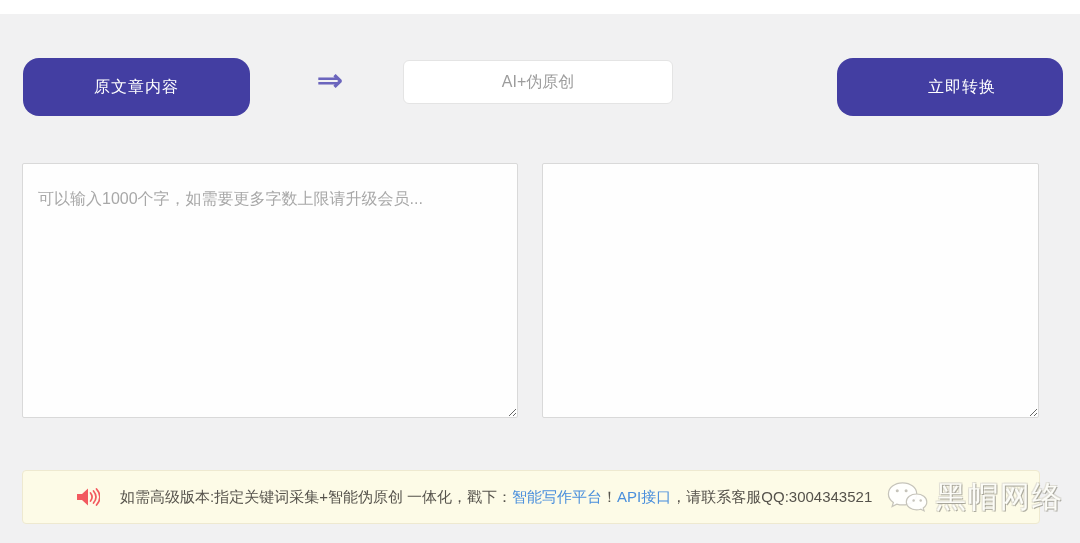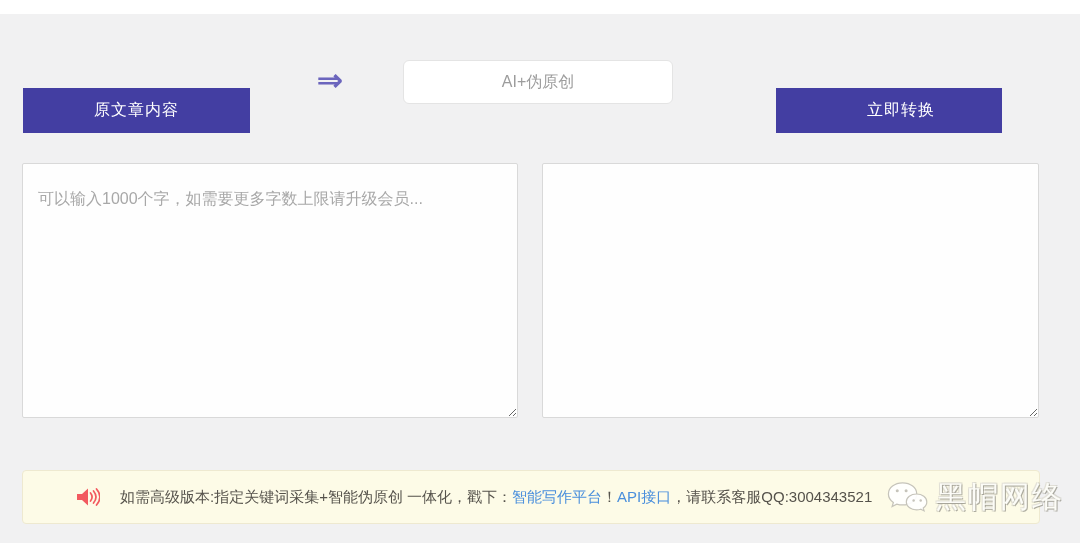--- a/index.html
+++ b/index.html
@@ -10,33 +10,32 @@
     position:relative;
     overflow:hidden;
   }
   .top-strip {
     position:absolute; left:0; top:0; width:1080px; height:14px;
     background:#ffffff;
   }
   
   .btn-primary {
     position:absolute;
-    height:45px;
+    height:58px;
     background:#433ea2;
     color:#ffffff;
     font-size:16px;
     border:none;
-    border-radius:0;
+    border-radius:16px;
     display:flex; align-items:center; justify-content:center;
     cursor:pointer;
     letter-spacing:1px;
-    margin-top:30px;
   }
   #source-btn { left:23px; top:58px; width:227px; }
-  #convert-btn { left:776px; top:58px; width:226px;padding-left:24px; }
+  #convert-btn { left:837px; top:58px; width:226px;padding-left:24px; }
   .arrow {
     position:absolute; left:308px; top:56px; width:44px; height:47px;
     display:flex; align-items:center; justify-content:center;
     color:#6b65bd; font-size:32px; font-weight:bold;
   }
   .mode-box {
     position:absolute; left:403px; top:60px; width:270px; height:44px;
     background:#ffffff;
     border:1px solid #e4e4e4;
     border-radius:6px;

